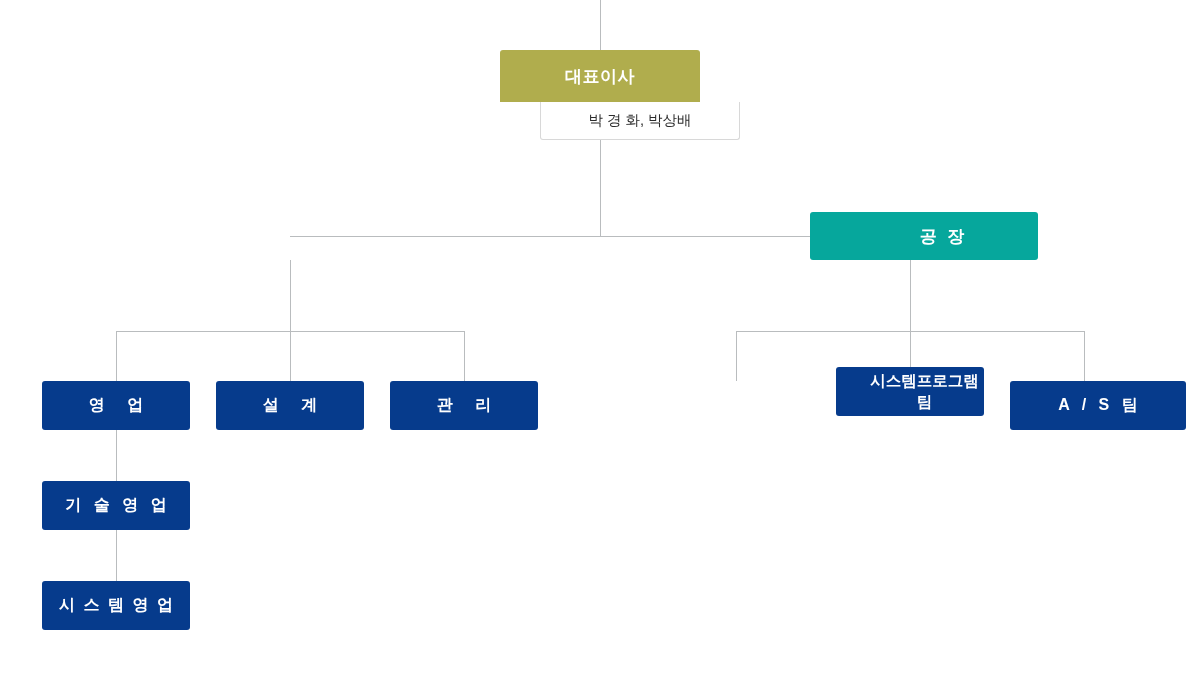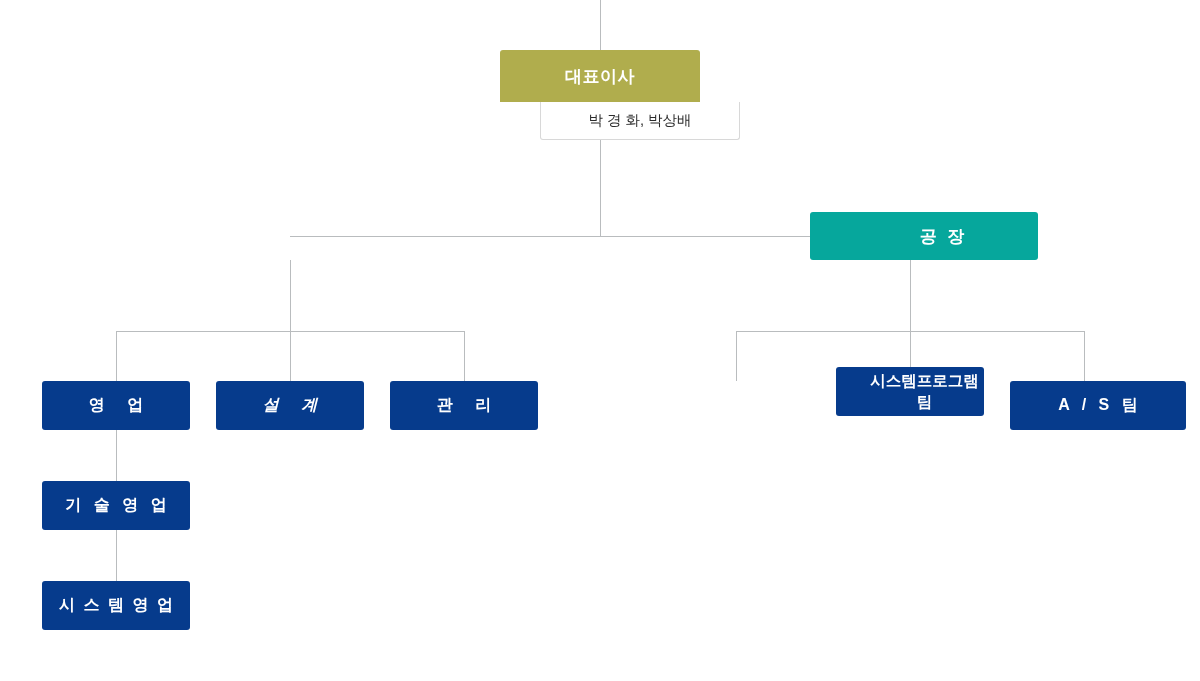--- a/index.html
+++ b/index.html
@@ -125,21 +125,21 @@
   <div class="ceo-wrap">
     <div class="ceo-head">대표이사</div>
     <div class="ceo-body">박 경 화, 박상배</div>
   </div>
 
 
   <div class="node teal" style="left:810px; top:212px; width:228px; height:48px;padding-left:39px;">공 장</div>
 
   <div class="node navy sp-wide" style="left:42px; top:381px; width:148px; height:49px;">영  업</div>
 
-  <div class="node navy sp-wide" style="left:216px; top:381px; width:148px; height:49px;font-style:italic;">설  계</div>
+  <div class="node navy sp-wide" style="left:216px; top:381px; width:148px; height:49px;">설  계</div>
 
   <div class="node navy sp-wide" style="left:390px; top:381px; width:148px; height:49px;">관  리</div>
 
   <div class="node navy sp-mid" style="left:42px; top:481px; width:148px; height:49px;">기 술 영 업</div>
 
   <div class="node navy sp-small" style="left:42px; top:581px; width:148px; height:49px;">시 스 템 영 업</div>
 
 
   <div class="node navy sp-tight" style="left:836px; top:367px; width:148px; height:49px;padding-left:29px;">시스템프로그램팀</div>
 

